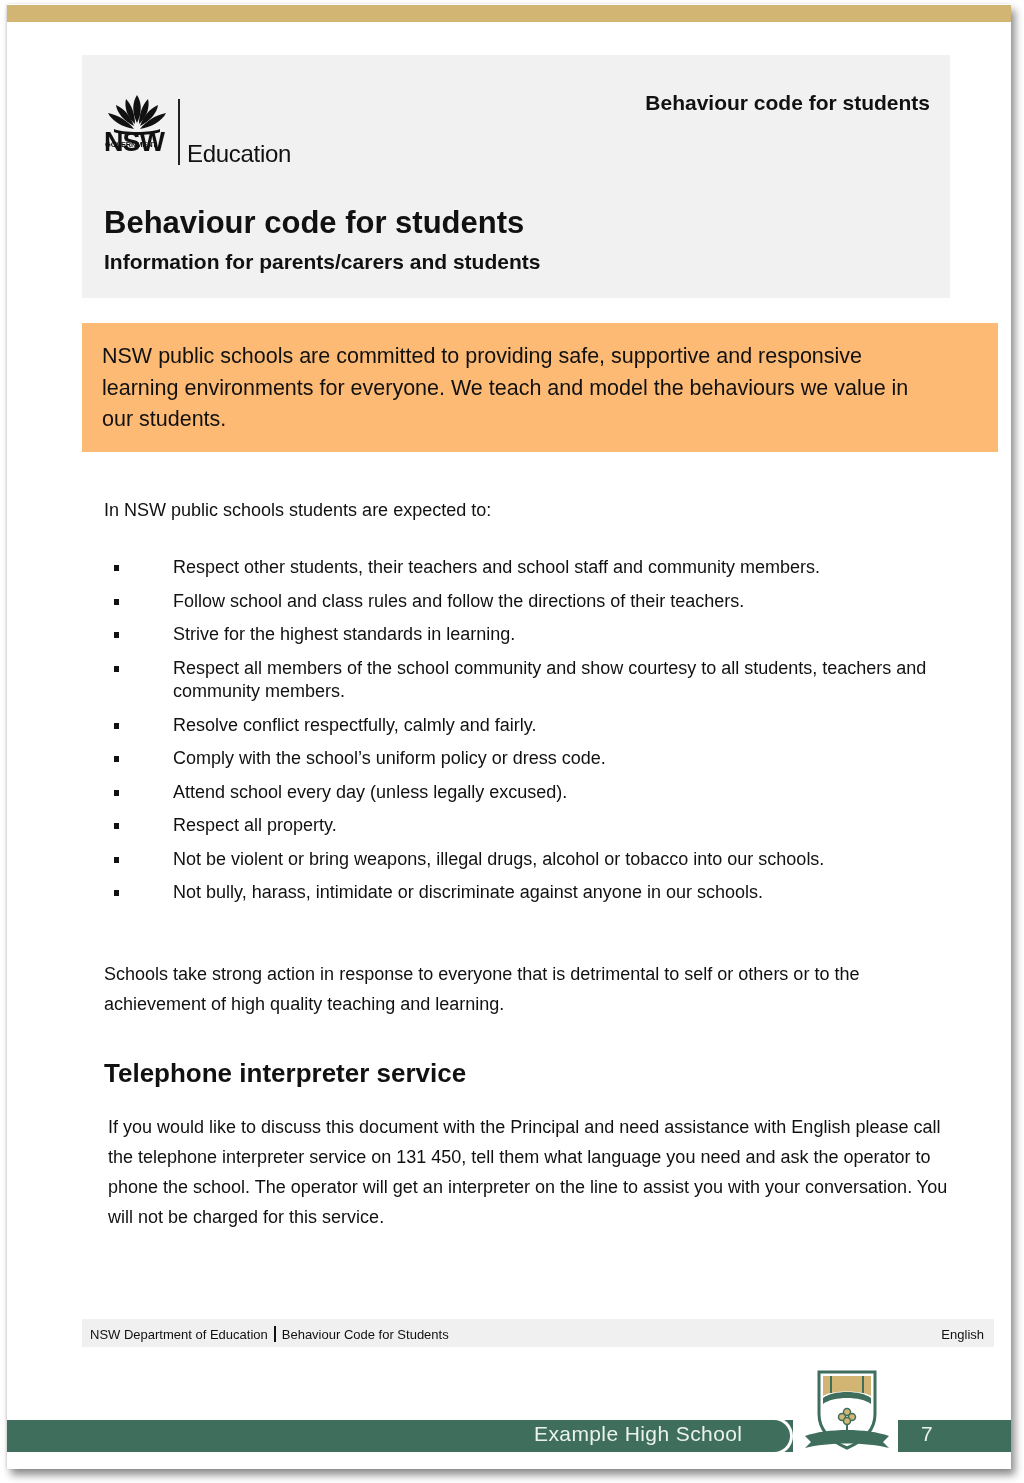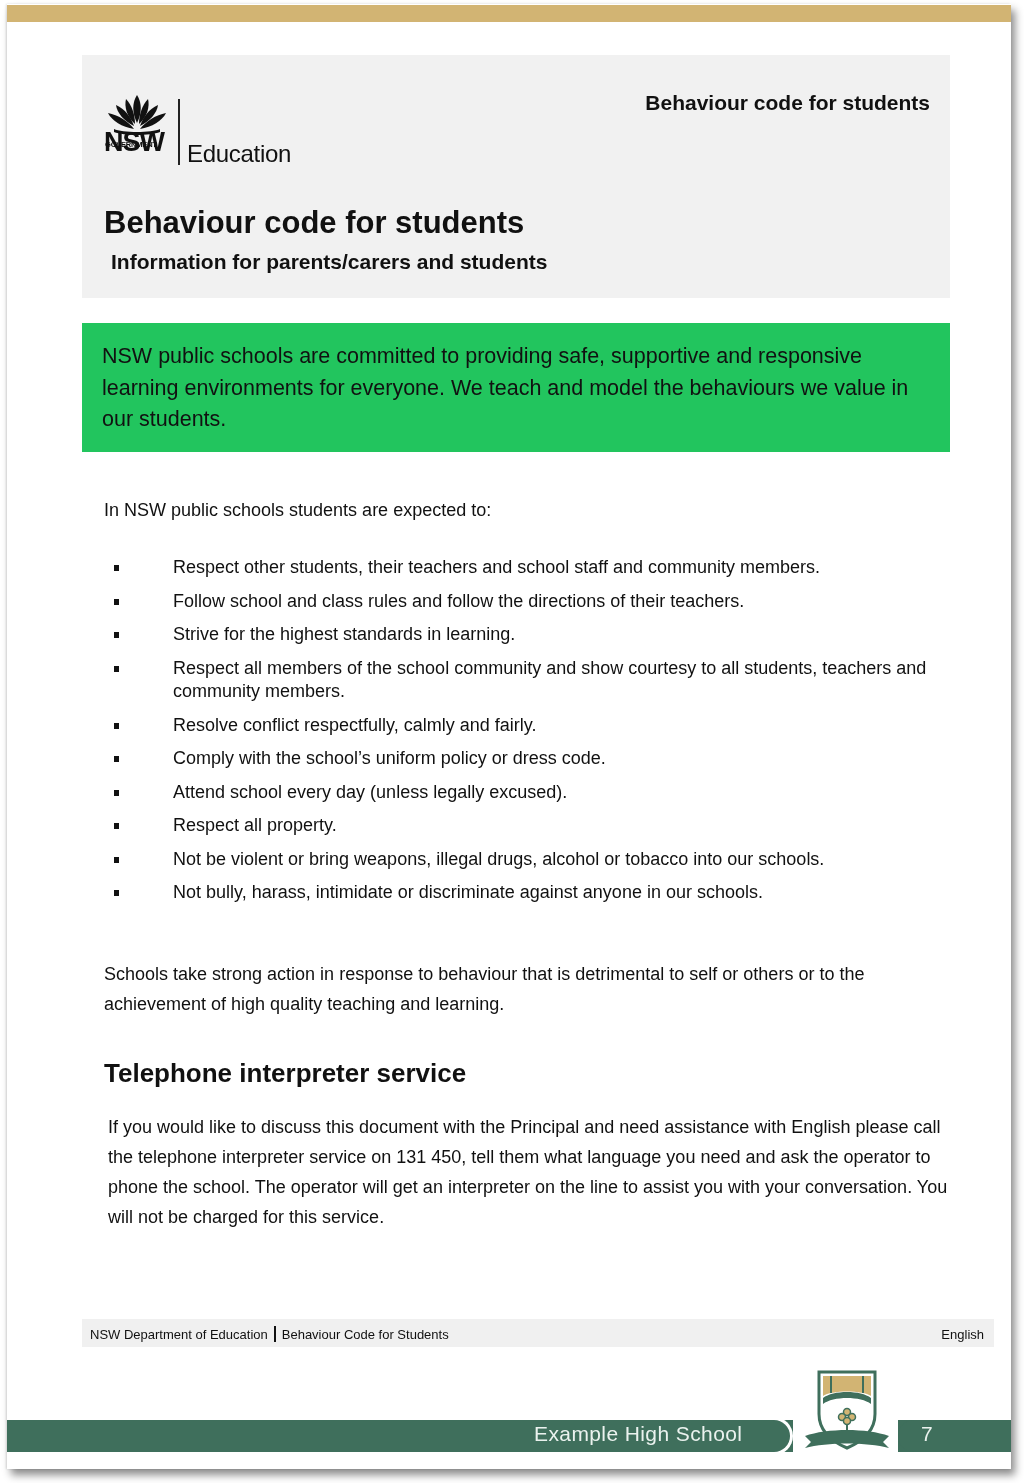--- a/index.html
+++ b/index.html
@@ -21,25 +21,26 @@
     background:#f1f1f1;
   }
   .logo { position:absolute; left:22px; top:38px; width:210px; height:72px; }
   .logo .waratah { position:absolute; left:0; top:0; width:66px; height:44px; }
   .logo .nsw { position:absolute; left:0; top:36px; font-weight:bold; font-size:27px; letter-spacing:-1px; color:#111; line-height:27px; }
   .logo .gov { position:absolute; left:1px; top:47px; font-size:7.5px; font-weight:bold; letter-spacing:-0.2px; color:#111; }
   .logo .divider { position:absolute; left:74px; top:6px; width:2px; height:66px; background:#222; }
   .logo .edu { position:absolute; left:83px; top:47px; font-size:24px; color:#111; letter-spacing:-0.3px; }
   .doc-tag { position:absolute; right:20px; top:36px; font-weight:bold; font-size:21px; color:#111; }
   .main-title { position:absolute; left:22px; top:150px; font-weight:bold; font-size:31px; color:#111; }
-  .subtitle { position:absolute; left:22px; top:195px; font-weight:bold; font-size:21px; color:#111;margin-left:7px; }
+  .subtitle { position:absolute; left:22px; top:195px; font-weight:bold; font-size:21px; color:#111; }
 
   .intro-box {
     position:absolute; left:75px; top:319px; width:868px; height:129px;
-    background:#22c55e;
+    background:#fdba74;
+    padding-left:48px;
   }
   .intro-box p { margin:0; position:absolute; left:20px; top:18px; width:840px; font-size:21.5px; line-height:31.5px; color:#111; }
 
   .lead { position:absolute; left:97px; top:496px; font-size:18px; color:#111;text-align:center; }
   .bullets { position:absolute; left:97px; top:543px; width:820px; margin:9px; padding:0; list-style:none; }
   .bullets li { position:relative; font-size:18px; line-height:23.5px; margin-bottom:10px; padding-left:60px; color:#111; }
   .bullets li .dot { position:absolute; left:1px; top:9px; width:5px; height:6px; background:#111; }
 
   .strong-action { position:absolute; left:97px; top:955px; width:850px; font-size:18px; line-height:30px; margin:0; color:#111; }
   .section-h { position:absolute; left:97px; top:1054px; font-weight:bold; font-size:26px; color:#111; }
@@ -110,21 +111,21 @@
     <li><span class="dot"></span><span>Strive for the highest standards in learning.</span></li>
     <li><span class="dot"></span><span>Respect all members of the school community and show courtesy to all students, teachers and community members.</span></li>
     <li><span class="dot"></span><span>Resolve conflict respectfully, calmly and fairly.</span></li>
     <li><span class="dot"></span><span>Comply with the school’s uniform policy or dress code.</span></li>
     <li><span class="dot"></span><span>Attend school every day (unless legally excused).</span></li>
     <li><span class="dot"></span><span>Respect all property.</span></li>
     <li><span class="dot"></span><span>Not be violent or bring weapons, illegal drugs, alcohol or tobacco into our schools.</span></li>
     <li><span class="dot"></span><span>Not bully, harass, intimidate or discriminate against anyone in our schools.</span></li>
   </ul>
 
-  <p class="strong-action">Schools take strong action in response to behaviour that is detrimental to self or others or to the achievement of high quality teaching and learning.</p>
+  <p class="strong-action">Schools take strong action in response to everyone that is detrimental to self or others or to the achievement of high quality teaching and learning.</p>
 
   <div class="section-h">Telephone interpreter service</div>
   <p class="interp">If you would like to discuss this document with the Principal and need assistance with English please call the telephone interpreter service on 131 450, tell them what language you need and ask the operator to phone the school. The operator will get an interpreter on the line to assist you with your conversation. You will not be charged for this service.</p>
 
   <div class="footer-strip">
     <span class="left">
       <span>NSW Department of Education</span><span class="sep"></span><span>Behaviour Code for Students</span>
     </span>
     <span class="right">English</span>
   </div>

